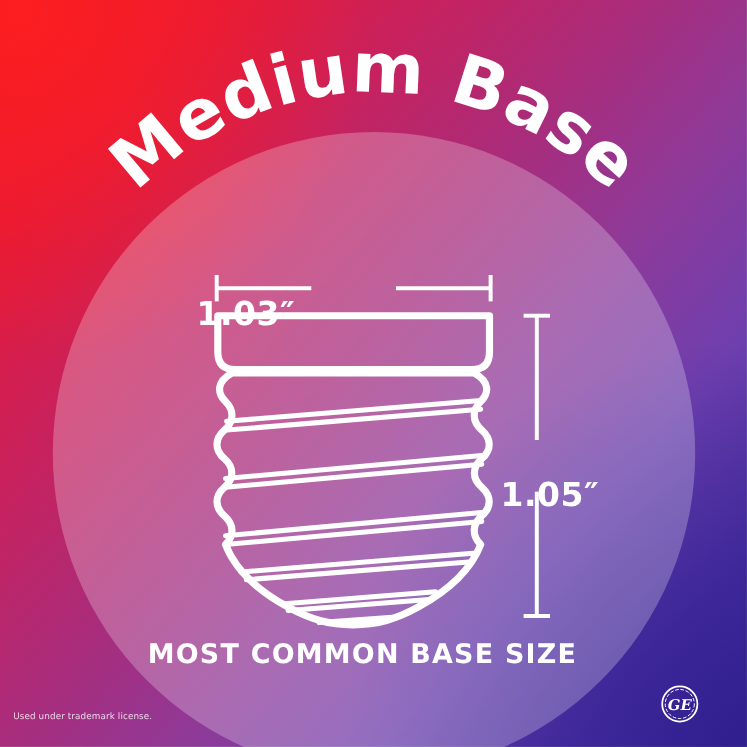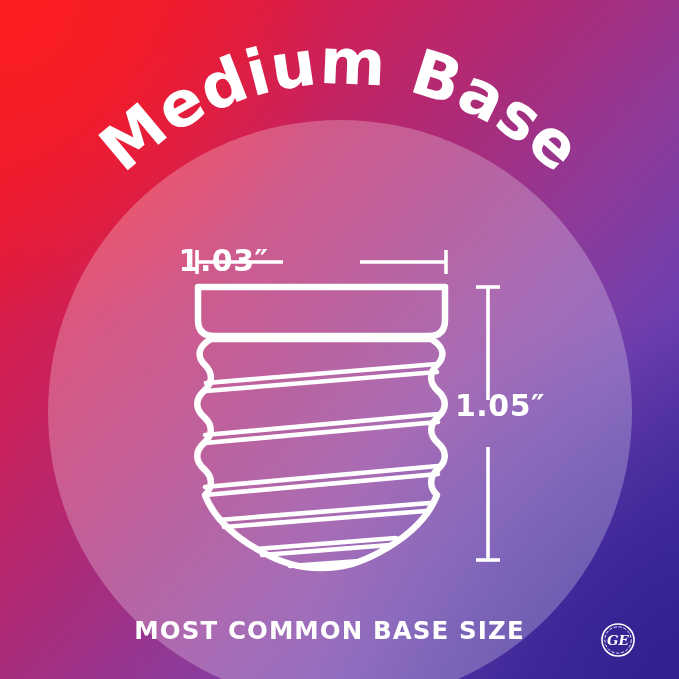--- a/index.html
+++ b/index.html
@@ -82,38 +82,39 @@
   .dim-tick { stroke-width: 3.6; stroke-linecap: butt; }
 
   .dim-label {
     position: absolute;
     color: #ffffff;
     font-family: "DejaVu Sans", sans-serif;
     font-size: 30px;
     font-weight: 700;
     letter-spacing: 0.5px;
     white-space: nowrap;
+    margin-top: 25px;
   }
   #dim-h-label {
     left: 0; right: 0;
     top: 243px;
     text-align: center;
     padding-right: 232px;
   }
   #dim-v-label {
     left: 455px;
-    top: 388px;
+    top: 408px;
   }
 
   
   .caption {
     position: absolute;
     left: 0;
     right: 0;
-    top: 616px;
+    top: 580px;
     text-align: center;
     color: #ffffff;
     font-family: "DejaVu Sans", sans-serif;
     font-size: 24.5px;
     font-weight: 700;
     letter-spacing: 1.1px;
     padding-right: 20px;
   }
 
   
@@ -226,20 +227,21 @@
     </svg>
   </div>
 
   <div class="dim-label" id="dim-h-label">1.03″</div>
 
   <div class="dim-label" id="dim-v-label">1.05″</div>
 
   <div class="caption">MOST COMMON BASE SIZE</div>
 
   <div class="legal">
+    <div>Used under trademark license.</div>
   </div>
 
   <div class="ge-logo">
     <svg viewBox="0 0 36 36" xmlns="http://www.w3.org/2000/svg" aria-hidden="true">
       <circle cx="18" cy="18" r="16" fill="none" stroke="#ffffff" stroke-width="1.6"></circle>
       <circle cx="18" cy="18" r="13.2" fill="none" stroke="#ffffff" stroke-width="0.9" stroke-dasharray="3.2 1.6"></circle>
       <text x="18" y="23.4" text-anchor="middle" font-family="DejaVu Serif, serif" font-size="13.5" font-style="italic" font-weight="700" fill="#ffffff">GE</text>
     </svg>
   </div>
 

